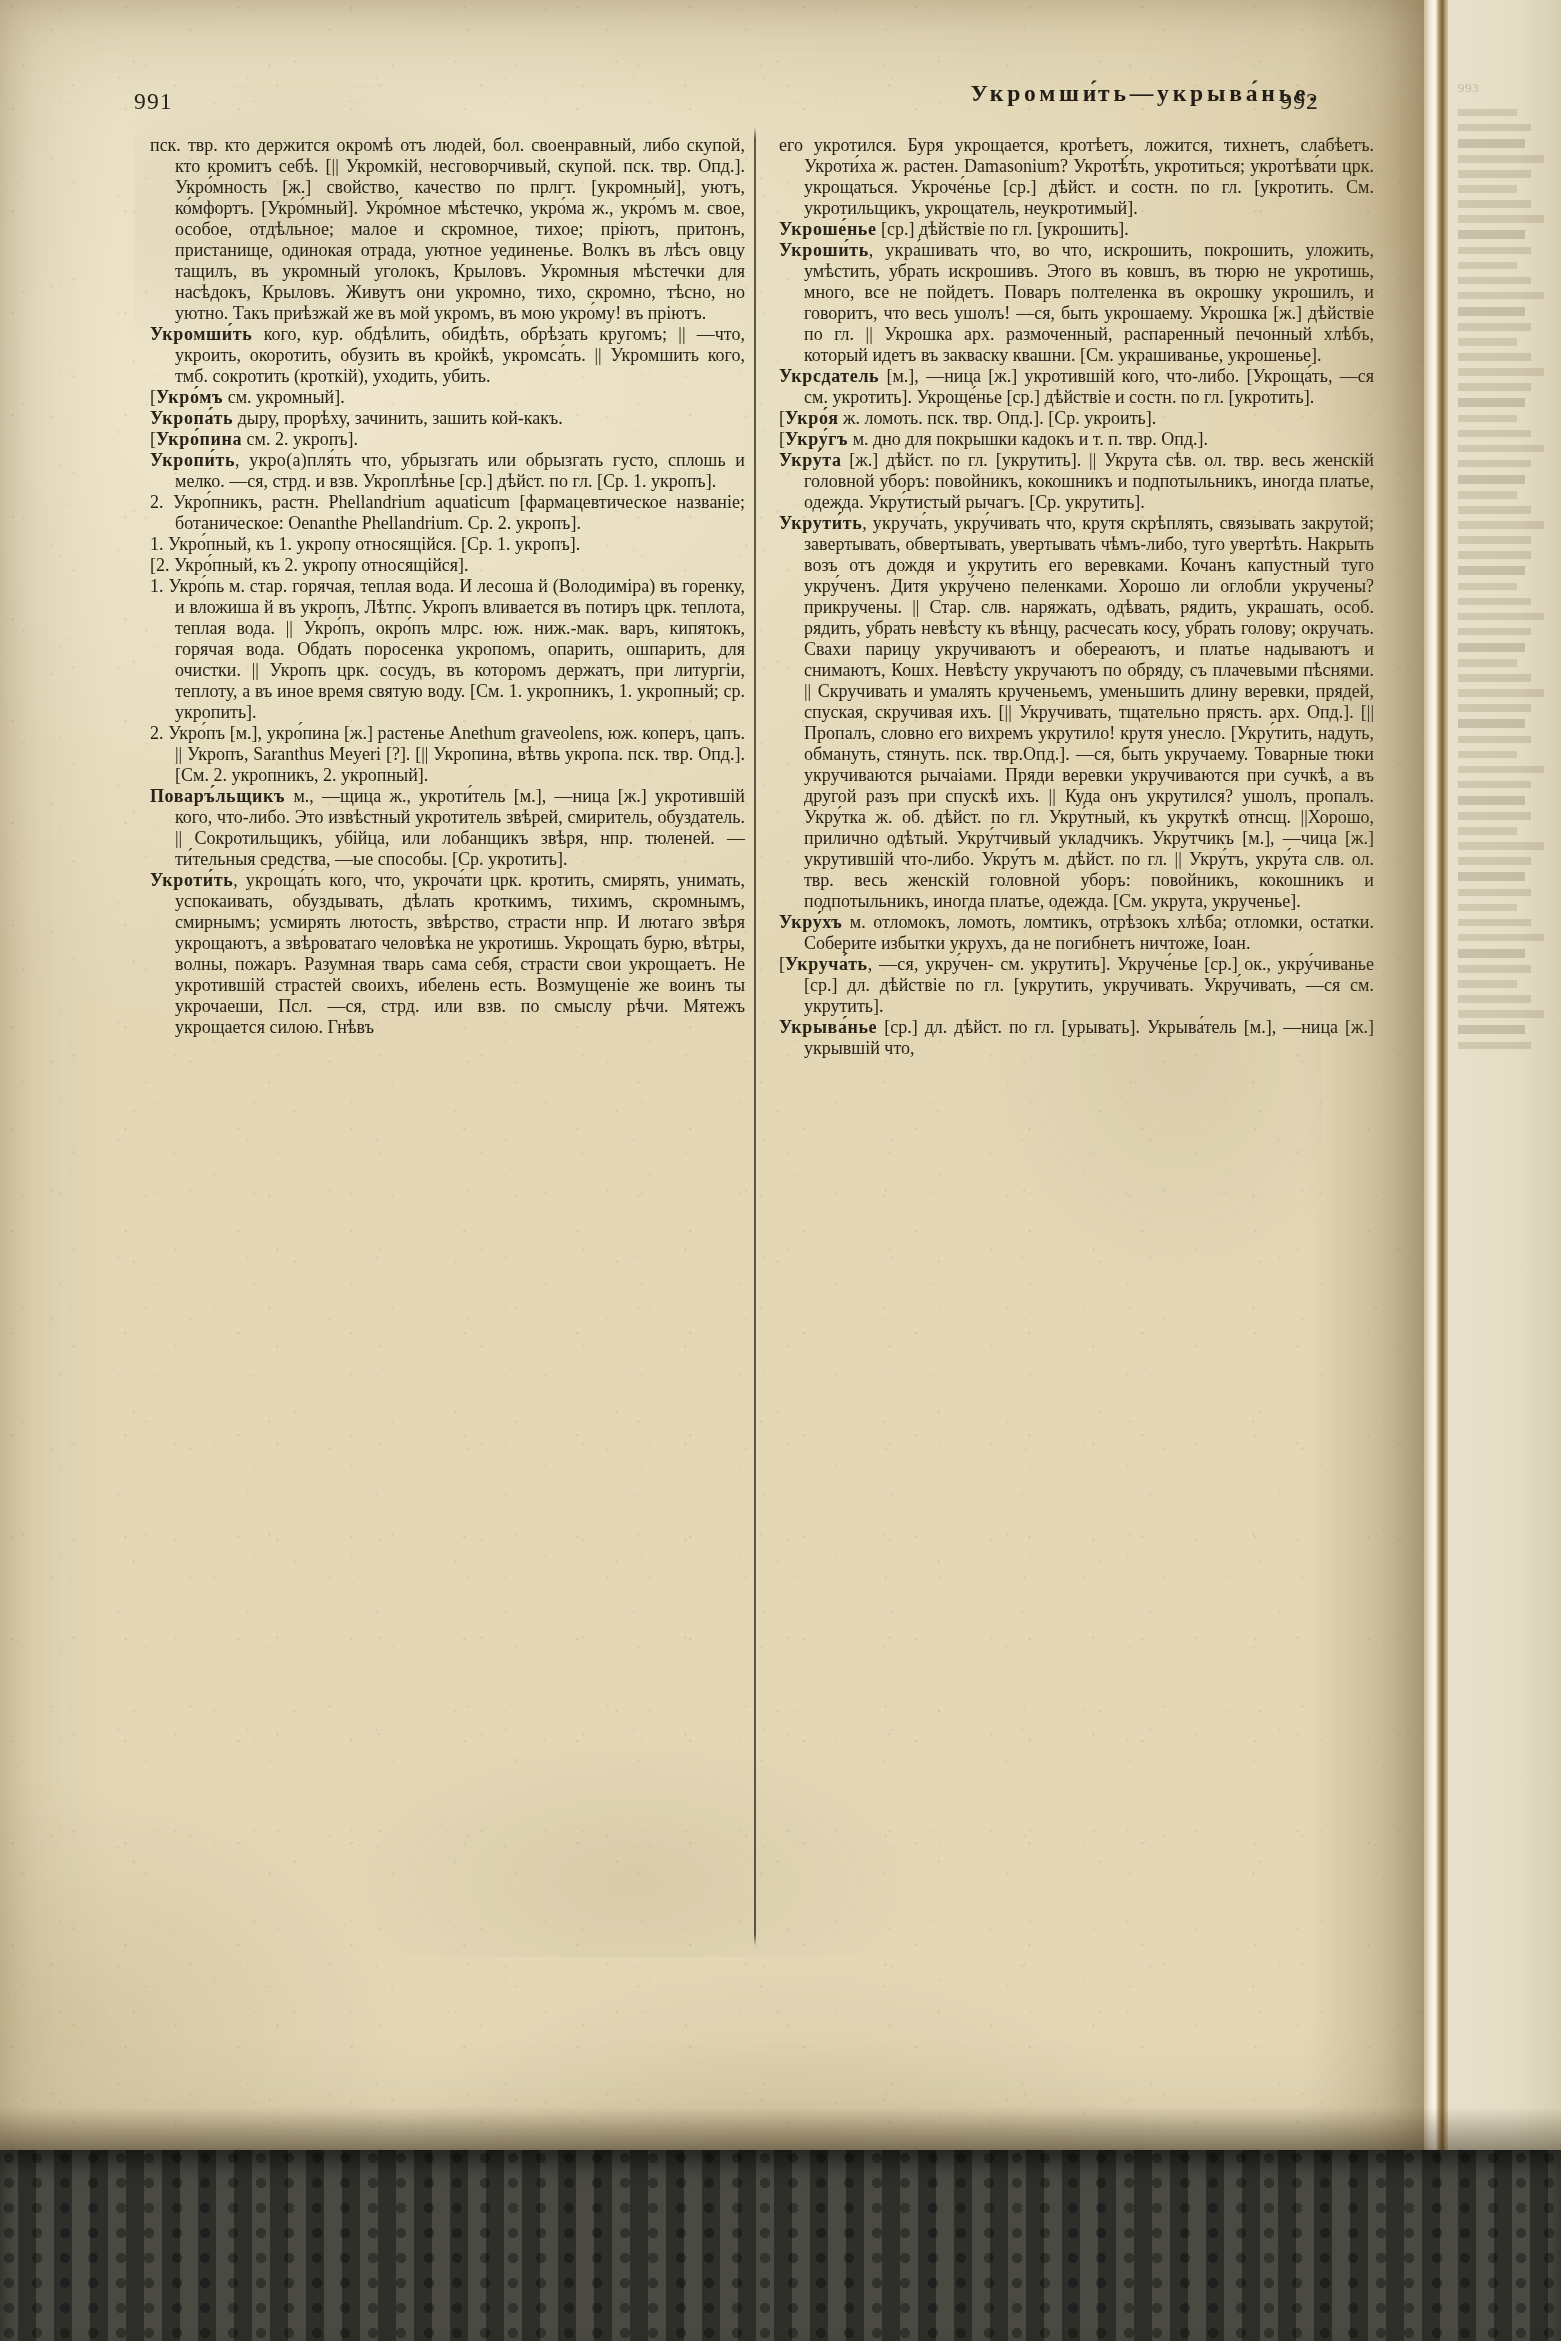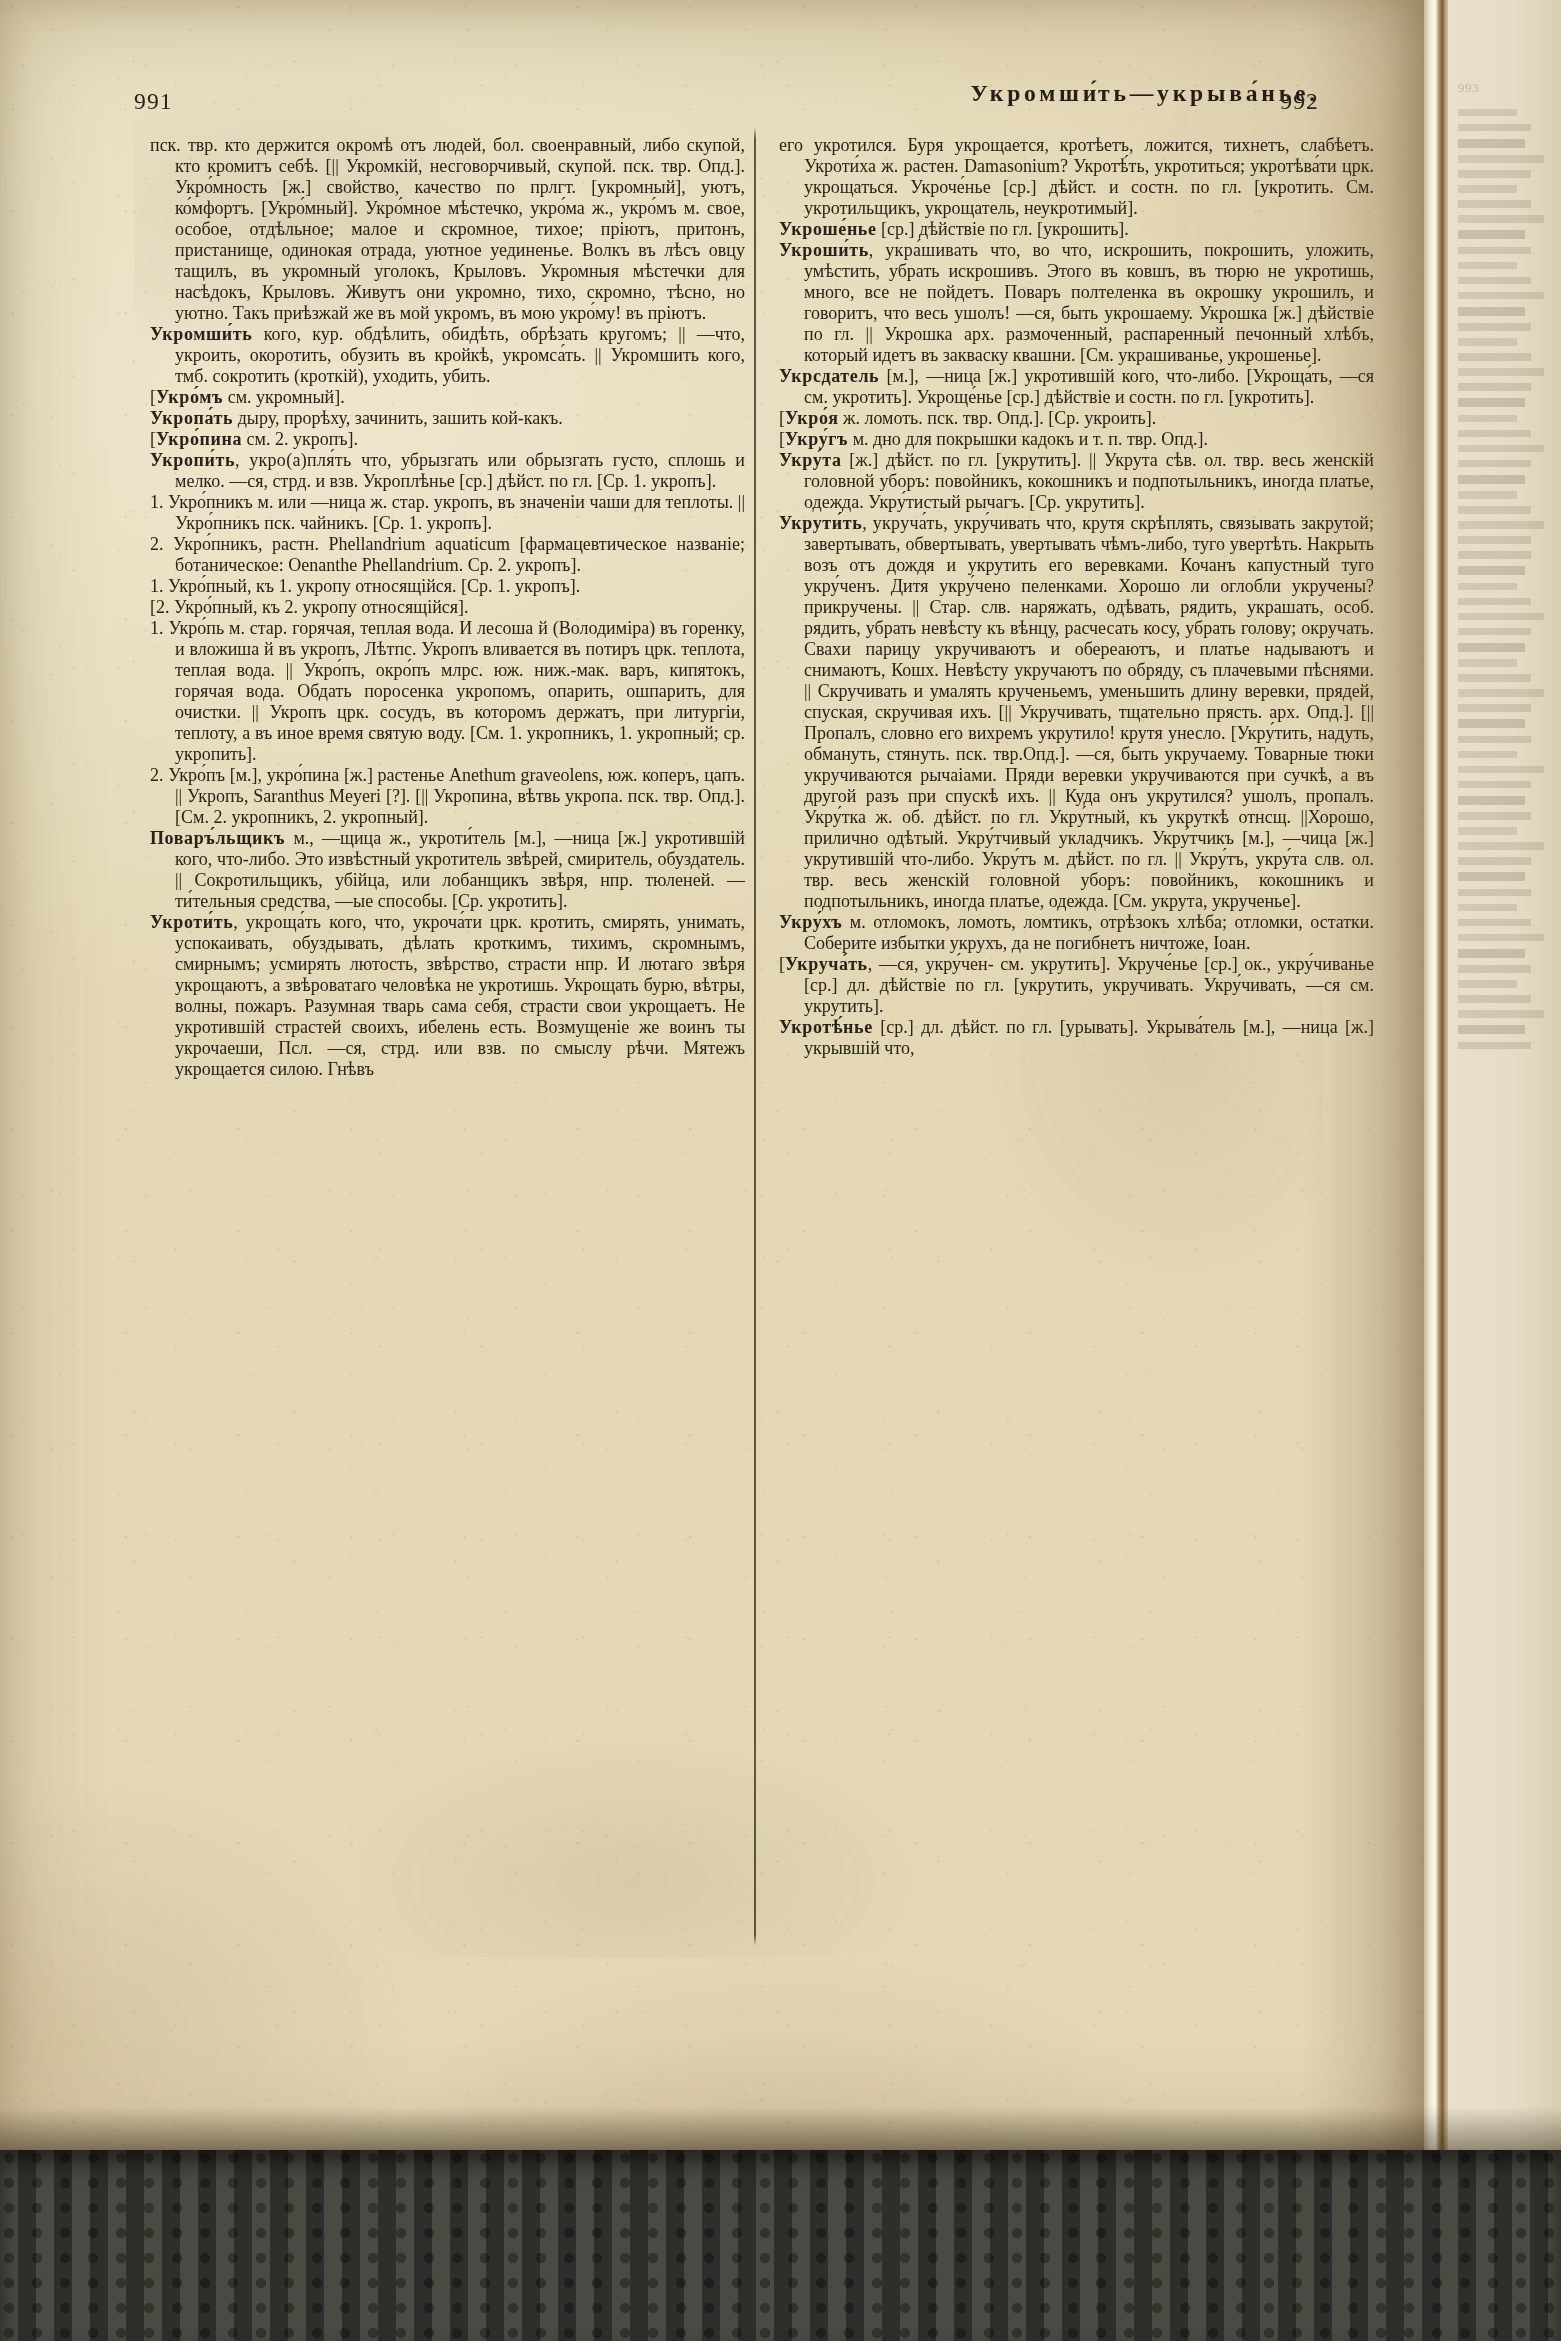--- a/index.html
+++ b/index.html
@@ -176,41 +176,40 @@
 
     <div id="colrule"></div>
 
     <div class="col left" id="colLeft">
         <p>пск. твр. кто держится окромѣ отъ людей, бол. своенравный, либо скупой, кто кромитъ себѣ. [|| Укромкій, несговорчивый, скупой. пск. твр. Опд.]. Укро́мность [ж.] свойство, качество по прлгт. [укромный], уютъ, ко́мфортъ. [Укро́мный]. Укро́мное мѣстечко, укро́ма ж., укро́мъ м. свое, особое, отдѣльное; малое и скромное, тихое; пріютъ, притонъ, пристанище, одинокая отрада, уютное уединенье. Волкъ въ лѣсъ овцу тащилъ, въ укромный уголокъ, Крыловъ. Укромныя мѣстечки для насѣдокъ, Крыловъ. Живутъ они укромно, тихо, скромно, тѣсно, но уютно. Такъ приѣзжай же въ мой укромъ, въ мою укро́му! въ пріютъ.</p>
         <p><span class="hw">Укромши́ть</span> кого, кур. обдѣлить, обидѣть, обрѣзать кругомъ; || —что, укроить, окоротить, обузить въ кройкѣ, укромса́ть. || Укромшить кого, тмб. сокротить (кроткій), уходить, убить.</p>
         <p>[<span class="hw">Укро́мъ</span> см. укромный].</p>
         <p><span class="hw">Укропа́ть</span> дыру, прорѣху, зачинить, зашить кой-какъ.</p>
         <p>[<span class="hw">Укро́пина</span> см. 2. укропъ].</p>
         <p><span class="hw">Укропи́ть</span>, <span class="bd">укро(а)пля́ть</span> что, убрызгать или обрызгать густо, сплошь и мелко. —ся, стрд. и взв. Укроплѣнье [ср.] дѣйст. по гл. [Ср. 1. укропъ].</p>
-        <p>1. Укро́пникъ м. или —ница ж. стар. укропъ, въ значеніи чаши для теплоты. || Укро́пникъ пск. чайникъ. [Ср. 1. укропъ].</p>
         <p>2. Укро́пникъ, растн. Phellandrium aquaticum [фармацевтическое названіе; ботаническое: Oenanthe Phellandrium. Ср. 2. укропъ].</p>
         <p>1. Укро́пный, къ 1. укропу относящійся. [Ср. 1. укропъ].</p>
         <p>[2. Укро́пный, къ 2. укропу относящійся].</p>
         <p>1. Укро́пь м. стар. горячая, теплая вода. И лесоша й (Володиміра) въ горенку, и вложиша й въ укропъ, Лѣтпс. Укропъ вливается въ потиръ црк. теплота, теплая вода. || Укро́пъ, окро́пъ млрс. юж. ниж.-мак. варъ, кипятокъ, горячая вода. Обдать поросенка укропомъ, опарить, ошпарить, для очистки. || Укропъ црк. сосудъ, въ которомъ держатъ, при литургіи, теплоту, а въ иное время святую воду. [См. 1. укропникъ, 1. укропный; ср. укропить].</p>
         <p>2. Укро́пъ [м.], укро́пина [ж.] растенье Anethum graveolens, юж. коперъ, цапъ. || Укропъ, Saranthus Meyeri [?]. [|| Укропина, вѣтвь укропа. пск. твр. Опд.]. [См. 2. укропникъ, 2. укропный].</p>
         <p><span class="hw">Поваръ́льщикъ</span> м., —щица ж., укроти́тель [м.], —ница [ж.] укротившій кого, что-либо. Это извѣстный укротитель звѣрей, смиритель, обуздатель. || Сокротильщикъ, убійца, или лобанщикъ звѣря, нпр. тюленей. —ти́тельныя средства, —ые способы. [Ср. укротить].</p>
         <p><span class="hw">Укроти́ть</span>, <span class="bd">укроща́ть</span> кого, что, укроча́ти црк. кротить, смирять, унимать, успокаивать, обуздывать, дѣлать кроткимъ, тихимъ, скромнымъ, смирнымъ; усмирять лютость, звѣрство, страсти нпр. И лютаго звѣря укрощаютъ, а звѣроватаго человѣка не укротишь. Укрощать бурю, вѣтры, волны, пожаръ. Разумная тварь сама себя, страсти свои укрощаетъ. Не укротившій страстей своихъ, ибелень есть. Возмущеніе же воинъ ты укрочаеши, Псл. —ся, стрд. или взв. по смыслу рѣчи. Мятежъ укрощается силою. Гнѣвъ</p>
       </div>
     <div class="col right" id="colRight">
         <p>его укротился. Буря укрощается, кротѣетъ, ложится, тихнетъ, слабѣетъ. Укроти́ха ж. растен. Damasonium? Укротѣ́ть, укротиться; укротѣва́ти црк. укрощаться. Укроче́нье [ср.] дѣйст. и состн. по гл. [укротить. См. укротильщикъ, укрощатель, неукротимый].</p>
         <p><span class="hw">Укроше́нье</span> [ср.] дѣйствіе по гл. [укрошить].</p>
         <p><span class="hw">Укроши́ть</span>, <span class="bd">укра́шивать</span> что, во что, искрошить, покрошить, уложить, умѣстить, убрать искрошивъ. Этого въ ковшъ, въ тюрю не укротишь, много, все не пойдетъ. Поваръ полтеленка въ окрошку укрошилъ, и говоритъ, что весь ушолъ! —ся, быть укрошаему. Укрошка [ж.] дѣйствіе по гл. || Укрошка арх. размоченный, распаренный печонный хлѣбъ, который идетъ въ закваску квашни. [См. украшиванье, укрошенье].</p>
         <p><span class="hw">Укрсдатель</span> [м.], —ница [ж.] укротившій кого, что-либо. [Укроща́ть, —ся см. укротить]. Укроще́нье [ср.] дѣйствіе и состн. по гл. [укротить].</p>
         <p>[<span class="hw">Укро́я</span> ж. ломоть. пск. твр. Опд.]. [Ср. укроить].</p>
         <p>[<span class="hw">Укру́гъ</span> м. дно для покрышки кадокъ и т. п. твр. Опд.].</p>
         <p><span class="hw">Укру́та</span> [ж.] дѣйст. по гл. [укрутить]. || Укрута сѣв. ол. твр. весь женскій головной уборъ: повойникъ, кокошникъ и подпотыльникъ, иногда платье, одежда. Укру́тистый рычагъ. [Ср. укрутить].</p>
         <p><span class="hw">Укрути́ть</span>, <span class="bd">укруча́ть,</span> укру́чивать что, крутя скрѣплять, связывать закрутой; завертывать, обвертывать, увертывать чѣмъ-либо, туго увертѣть. Накрыть возъ отъ дождя и укрутить его веревками. Кочанъ капустный туго укру́ченъ. Дитя укру́чено пеленками. Хорошо ли оглобли укручены? прикручены. || Стар. слв. наряжать, одѣвать, рядить, украшать, особ. рядить, убрать невѣсту къ вѣнцу, расчесать косу, убрать голову; окручать. Свахи парицу укручиваютъ и обереаютъ, и платье надываютъ и снимаютъ, Кошх. Невѣсту укручаютъ по обряду, съ плачевыми пѣснями. || Скручивать и умалять крученьемъ, уменьшить длину веревки, прядей, спуская, скручивая ихъ. [|| Укручивать, тщательно прясть. арх. Опд.]. [|| Пропалъ, словно его вихремъ укрутило! крутя унесло. [Укру́тить, надуть, обмануть, стянуть. пск. твр.Опд.]. —ся, быть укручаему. Товарные тюки укручиваются рычаіами. Пряди веревки укручиваются при сучкѣ, а въ другой разъ при спускѣ ихъ. || Куда онъ укрутился? ушолъ, пропалъ. Укру́тка ж. об. дѣйст. по гл. Укру́тный, къ укруткѣ отнсщ. ||Хорошо, прилично одѣтый. Укру́тчивый укладчикъ. Укру́тчикъ [м.], —чица [ж.] укрутившій что-либо. Укру́тъ м. дѣйст. по гл. || Укру́тъ, укру́та слв. ол. твр. весь женскій головной уборъ: повойникъ, кокошникъ и подпотыльникъ, иногда платье, одежда. [См. укрута, укрученье].</p>
         <p><span class="hw">Укру́хъ</span> м. отломокъ, ломоть, ломтикъ, отрѣзокъ хлѣба; отломки, остатки. Соберите избытки укрухъ, да не погибнетъ ничтоже, Іоан.</p>
         <p>[<span class="hw">Укруча́ть</span>, <span class="bd">—ся,</span> укру́чен- см. укрутить]. Укруче́нье [ср.] ок., укру́чиванье [ср.] дл. дѣйствіе по гл. [укрутить, укручивать. Укру́чивать, —ся см. укрутить].</p>
-        <p><span class="hw">Укротѣ́нье</span> [ср.] дл. дѣйст. по гл. [урывать]. Укрыва́тель [м.], —ница [ж.] укрывшій что,</p>
+        <p><span class="hw">Укрыва́нье</span> [ср.] дл. дѣйст. по гл. [урывать]. Укрыва́тель [м.], —ница [ж.] укрывшій что,</p>
       </div>
 
     <div id="inkwash"></div>
     <div id="gutterShade"></div>
     <div id="vignette"></div>
   </div>
 
   <div id="gutter"></div>
   <div id="facing">
     <div class="fcol">

